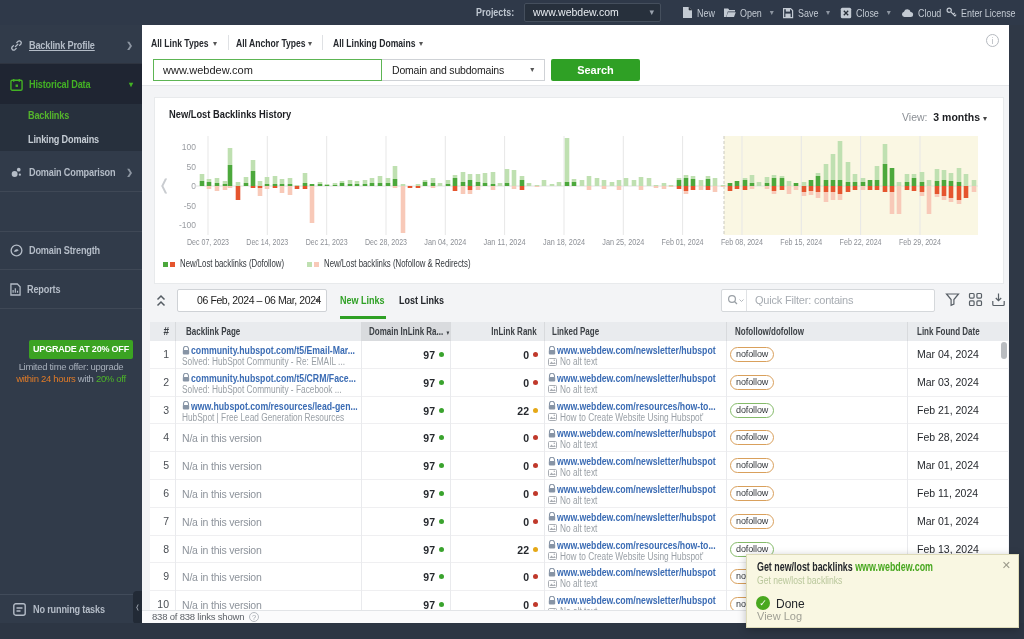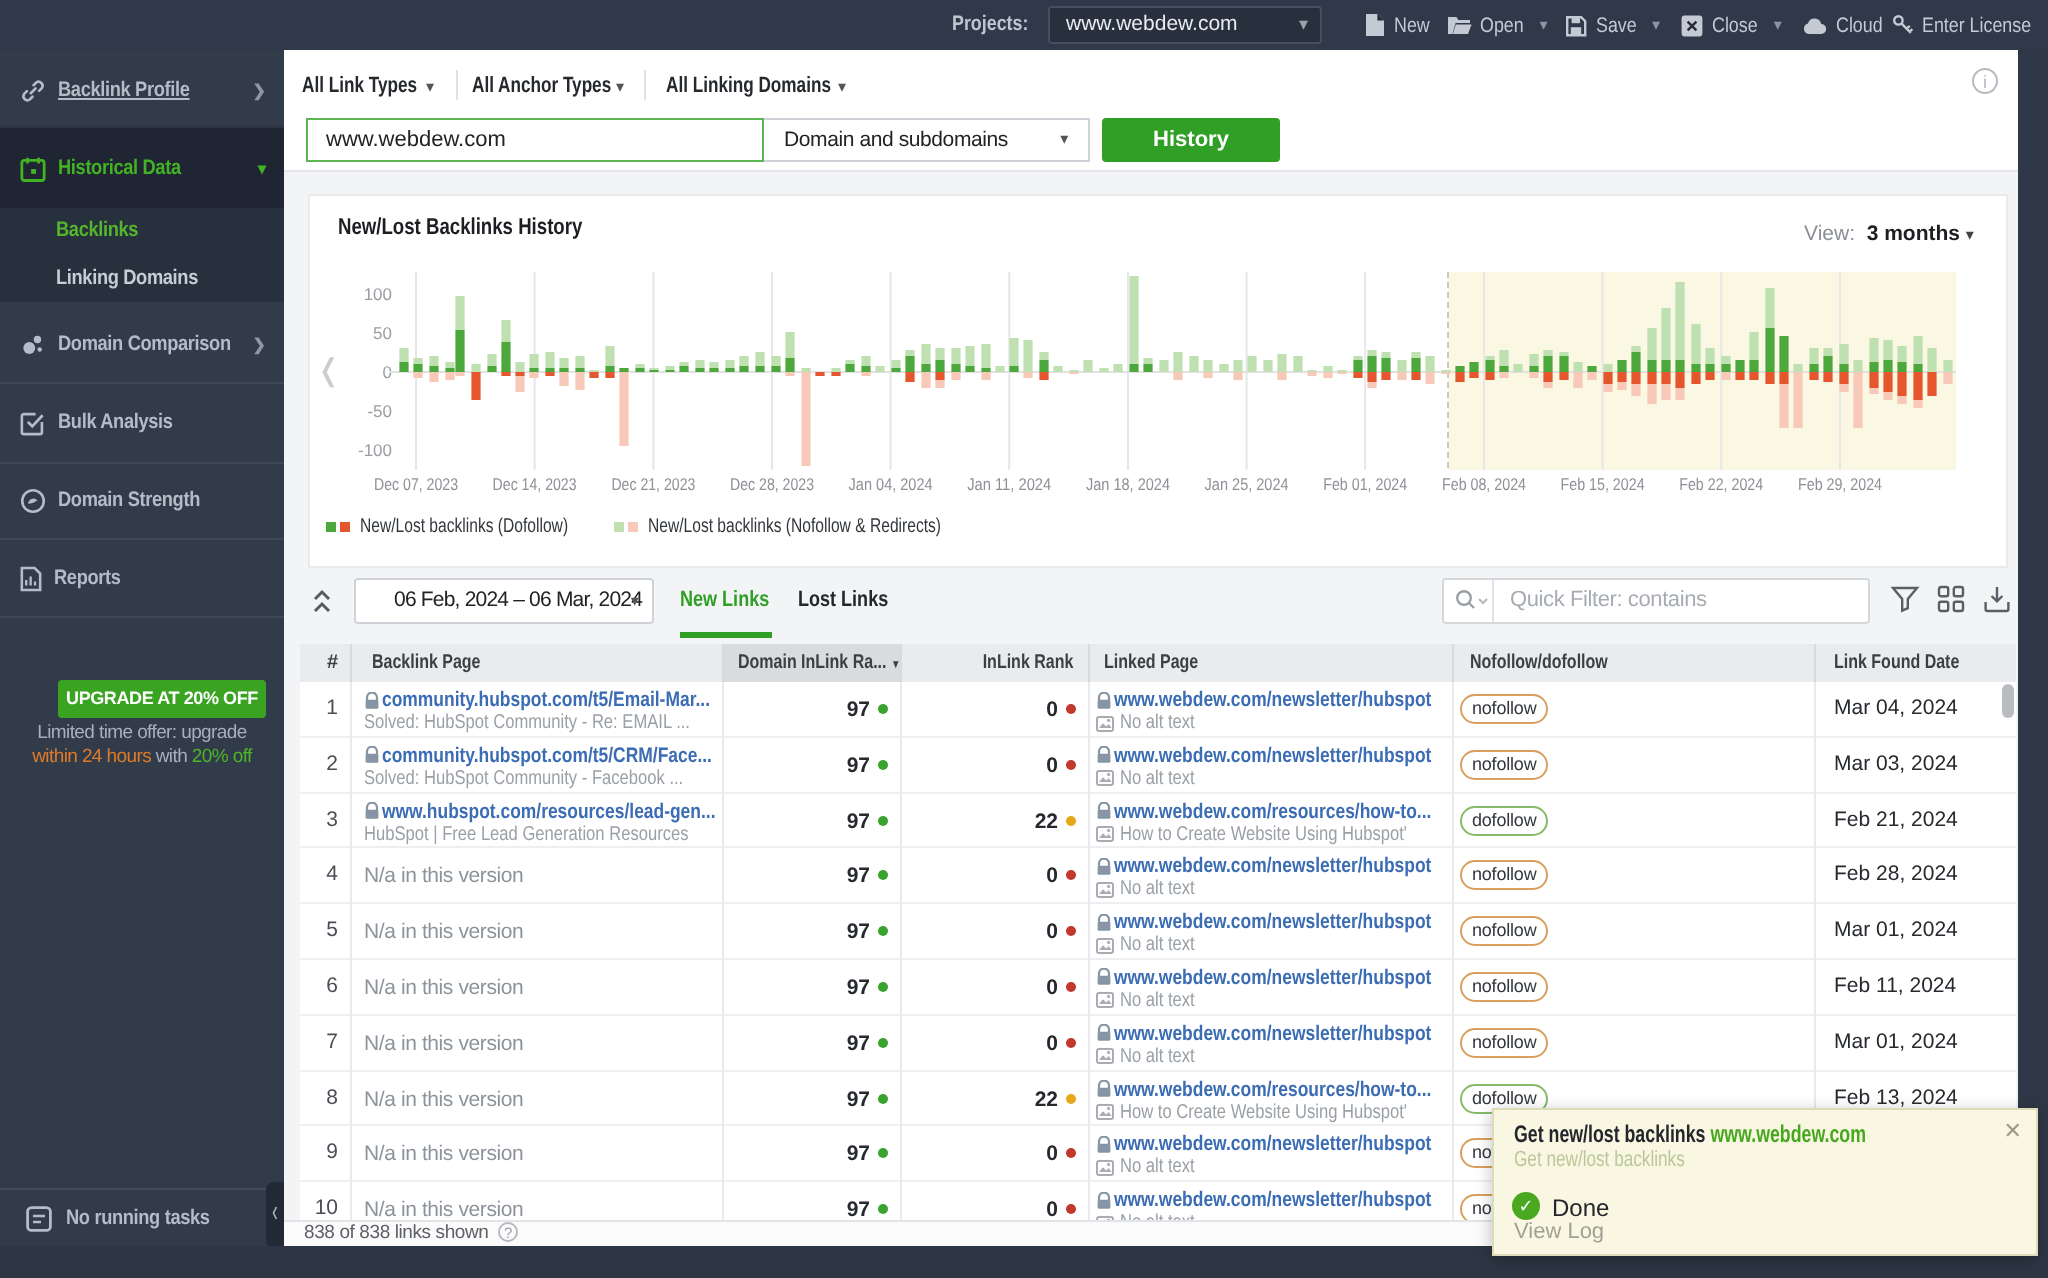--- a/index.html
+++ b/index.html
@@ -186,27 +186,20 @@
   <div class="sbrow" style="top:135px;">
         <svg width="13" height="13" viewBox="0 0 14 14">
           <circle cx="5" cy="8.6" r="3.2" fill="#b4bcc7"></circle>
           <circle cx="9.4" cy="4" r="2" fill="#b4bcc7"></circle>
           <circle cx="10.6" cy="9.4" r="1.2" fill="#b4bcc7"></circle>
         </svg>
         <span class="cx">Domain Comparison</span>
         <span class="chev">❯</span>
       </div>
   <div class="sbsep" style="top:166px;"></div>
-  <div class="sbrow" style="top:174px;">
-        <svg width="13" height="13" viewBox="0 0 14 14">
-          <path d="M11.8 6.4V12a1 1 0 0 1-1 1H2a1 1 0 0 1-1-1V3.2a1 1 0 0 1 1-1h6.4" fill="none" stroke="#b4bcc7" stroke-width="1.4"></path>
-          <path d="M4.2 6.4l2.4 2.4 5.6-6" fill="none" stroke="#b4bcc7" stroke-width="1.5"></path>
-        </svg>
-        <span class="cx">Bulk Analysis</span>
-      </div>
   <div class="sbsep" style="top:205.5px;"></div>
   <div class="sbrow" style="top:213px;">
         <svg width="13" height="13" viewBox="0 0 14 14">
           <circle cx="7" cy="7" r="5.8" fill="none" stroke="#b4bcc7" stroke-width="1.4"></circle>
           <path d="M4.4 8.6a2.9 2.9 0 0 1 5-2L7.3 8z" fill="#b4bcc7"></path>
         </svg>
         <span class="cx">Domain Strength</span>
       </div>
   <div class="sbsep" style="top:243.5px;"></div>
   <div class="sbrow" style="top:252px;">
@@ -234,21 +227,21 @@
     <span class="flabel" style="left:9px;"><span class="cx">All Link Types</span></span>
         <span class="fcar" style="left:71px;">▾</span>
     <div class="fsep" style="left:86px;"></div>
     <span class="flabel" style="left:94px;"><span class="cx">All Anchor Types</span></span>
         <span class="fcar" style="left:166px;">▾</span>
     <div class="fsep" style="left:180px;"></div>
     <span class="flabel" style="left:191px;"><span class="cx">All Linking Domains</span></span>
         <span class="fcar" style="left:277px;">▾</span>
     <div id="searchinput">www.webdew.com</div>
     <div id="domsel">Domain and subdomains<span class="car">▾</span></div>
-    <div id="searchbtn">History</div>
+    <div id="searchbtn">Search</div>
     <div id="infoic">i</div>
   </div>
   <div id="chartcard">
     <h3><span class="cx">New/Lost Backlinks History</span></h3>
     <div id="viewsel">View:&nbsp; <b>3 months</b> <span style="font-size:8px;color:#444;">▾</span></div>
     <svg id="chartsvg" width="850" height="187" viewBox="0 0 850 187">
       <rect x="569" y="38" width="254" height="99" fill="#faf7e3"></rect>
       <line x1="53.0" y1="38" x2="53.0" y2="137" stroke="#e7e7e7" stroke-width="1"></line>
           <text x="32.0" y="147" font-size="8.5" fill="#8d9096" textLength="42" lengthAdjust="spacingAndGlyphs">Dec 07, 2023</text>
           <line x1="112.3" y1="38" x2="112.3" y2="137" stroke="#e7e7e7" stroke-width="1"></line>

